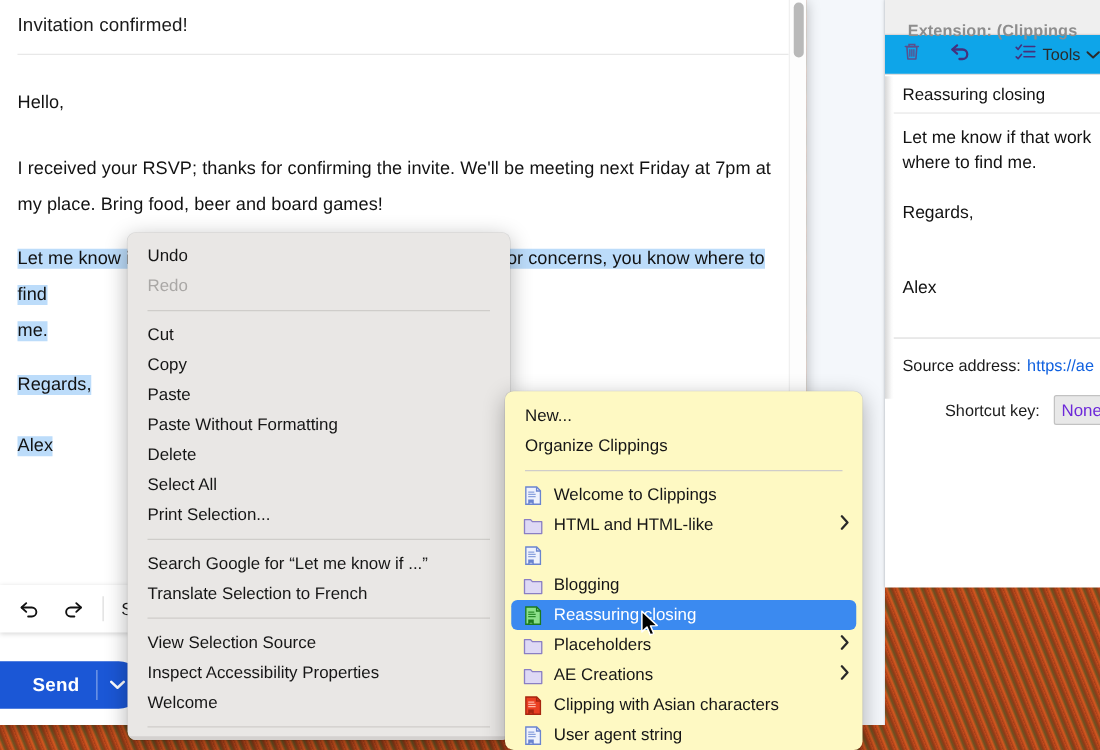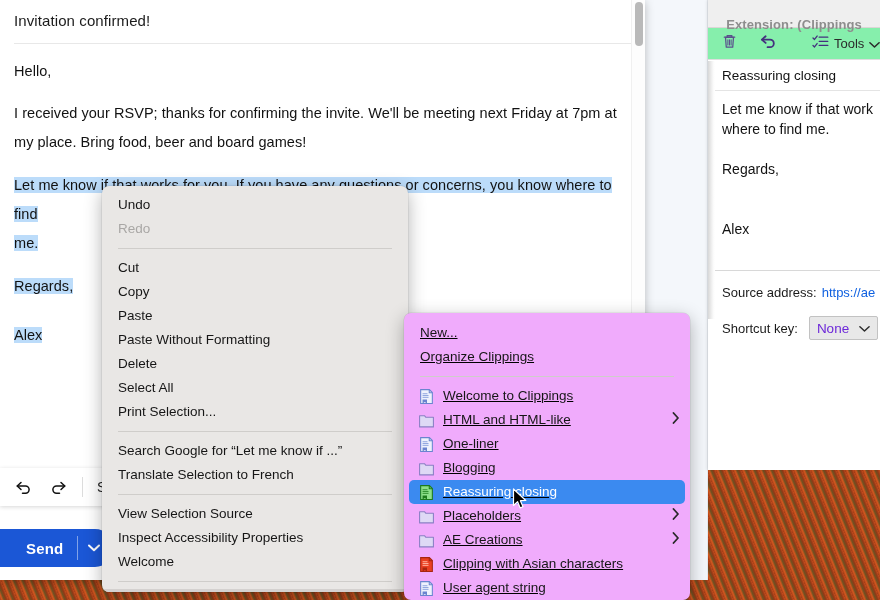--- a/index.html
+++ b/index.html
@@ -45,21 +45,21 @@
     overflow: hidden;
   }
   .subject-line {
     font-size: 15px; color: #1b1b1b;
     padding: 12px 0 14px 0;
     border-bottom: 1px solid #e8e8e8;
     letter-spacing: 0.1px;
   }
   .mail-p {
     font-size: 14.5px; color: #121212; line-height: 29px;
-    margin: 13px 0 0 0;
+    margin: 24px 0 0 0;
     letter-spacing: 0.05px;
   }
   .sel { background: #bcdcfa; }
 
   
   #compose-scrollbar {
     position: absolute; top: 0; right: 0; width: 14px; height: 580px;
     background: #fdfdfd;
     border-left: 1px solid #f0f0f0;
   }
@@ -128,27 +128,26 @@
   .mi.disabled { color: #a9a7a5; }
   .mi.hover { background: #d4d1cf; }
   .mi-sep { height: 1px; background: #cfcdca; margin: 7px 16px; }
   .mi-label { flex: 1; }
   .mi-arrow { flex:none; margin-left: 8px; }
 
   
   #clippings-submenu {
     position: absolute; left: 404px; top: 313px;
     width: 286px; height: 287px;
-    background: #f0abfc;
+    background: #fef9c3;
     border-radius: 7px;
     box-shadow: 0 5px 18px rgba(0,0,0,0.30), 0 0 0 0.5px rgba(0,0,0,0.10);
     padding: 8px 0 0 0;
     overflow: hidden;
     z-index: 30;
-    text-decoration: underline;
   }
   .sm {
     height: 24px; line-height: 24px;
     padding: 0 10px 0 14px;
     font-size: 13.5px; color: #161616;
     display: flex; align-items: center;
     white-space: nowrap;
   }
   .sm.plain { padding-left: 16px; }
   .sm.selected { background: #3b8af0; color: #ffffff; border-radius: 5px; margin: 0 5px; padding-left: 9px; }
@@ -169,21 +168,21 @@
     background: #efefef;
     border-bottom: 1px solid #dcd6d6;
     display: flex; align-items: center; justify-content: center;
   }
   #ext-title {
     font-size: 13px; font-weight: bold; color: #8d8d8d;
     white-space: nowrap; letter-spacing: 0.1px; margin-top: 21px;
   }
   #ext-toolbar {
     height: 32px;
-    background: #86efac;
+    background: #0ea5e9;
     border-bottom: 1px solid #dedede;
     display: flex; align-items: center;
     padding-left: 12px; gap: 20px;
   }
   .tb-icon { display:block; }
   #tools-group { display:flex; align-items:center; gap:5px; margin-left: 14px; }
   #tools-label { font-size: 13px; color: #2b2b2b; }
 
   #ext-name-field {
     height: 31px; display: flex; align-items: center;
@@ -206,21 +205,21 @@
   }
   .ext-blank { height: 20px; }
   #ext-left-edge {
     position:absolute; left:0; top:61px; width:7px; height:258px;
     background: linear-gradient(to right, #d8d8d8, #fafafa 75%, #fff);
   }
   #ext-meta { padding: 14px 0 0 14px; background: #fff; }
   .meta-row { display: flex; align-items: center; font-size: 13px; color: #1b1b1b; white-space: nowrap; }
   .meta-label { margin-right: 5px; }
   .meta-link { color: #1061e0; }
-  #shortcut-row { margin-top: 16px; }
+  #shortcut-row { margin-top: 16px; margin-left: 34px; }
   #shortcut-select {
     margin-left: 6px;
     height: 24px;
     min-width: 66px;
     background: #e8e8e8;
     border: 1px solid #c2c2c2;
     border-radius: 2px;
     display: flex; align-items: center; justify-content: center; gap: 10px;
     font-size: 13.5px; color: #6d28d9;
     padding: 0 7px;
@@ -394,21 +393,20 @@
 
   <div class="sm">
     <span class="sm-icon">
       <svg width="17" height="17" viewBox="0 0 16 16">
         <path d="M2.5 1.5 h8.2 l2.8 2.8 v10.2 h-11 z" fill="#eef2fd" stroke="#6a84cf" stroke-width="1"></path>
         <path d="M10.6 1.6 v2.9 h2.8" fill="none" stroke="#6a84cf" stroke-width="1"></path>
         <path d="M4.3 5.4 h4.6 M4.3 7.1 h5.6 M4.3 8.8 h5.6" stroke="#8ba2dd" stroke-width="0.9"></path>
         <path d="M4.3 10.9 h4.2 v3.7 l-2.1 -1.4 l-2.1 1.4 z" fill="#6a84cf"></path>
       </svg>
     </span>
-    <span class="sm-label">One-liner</span>
   </div>
 
   <div class="sm">
     <span class="sm-icon">
       <svg width="17" height="17" viewBox="0 0 16 16">
         <path d="M1.5 3.5 h4.6 l1.3 1.5 h7.1 v9 h-13 z" fill="#ded9f5" stroke="#8a7fc4" stroke-width="1" stroke-linejoin="round"></path>
       </svg>
     </span>
     <span class="sm-label">Blogging</span>
   </div>

